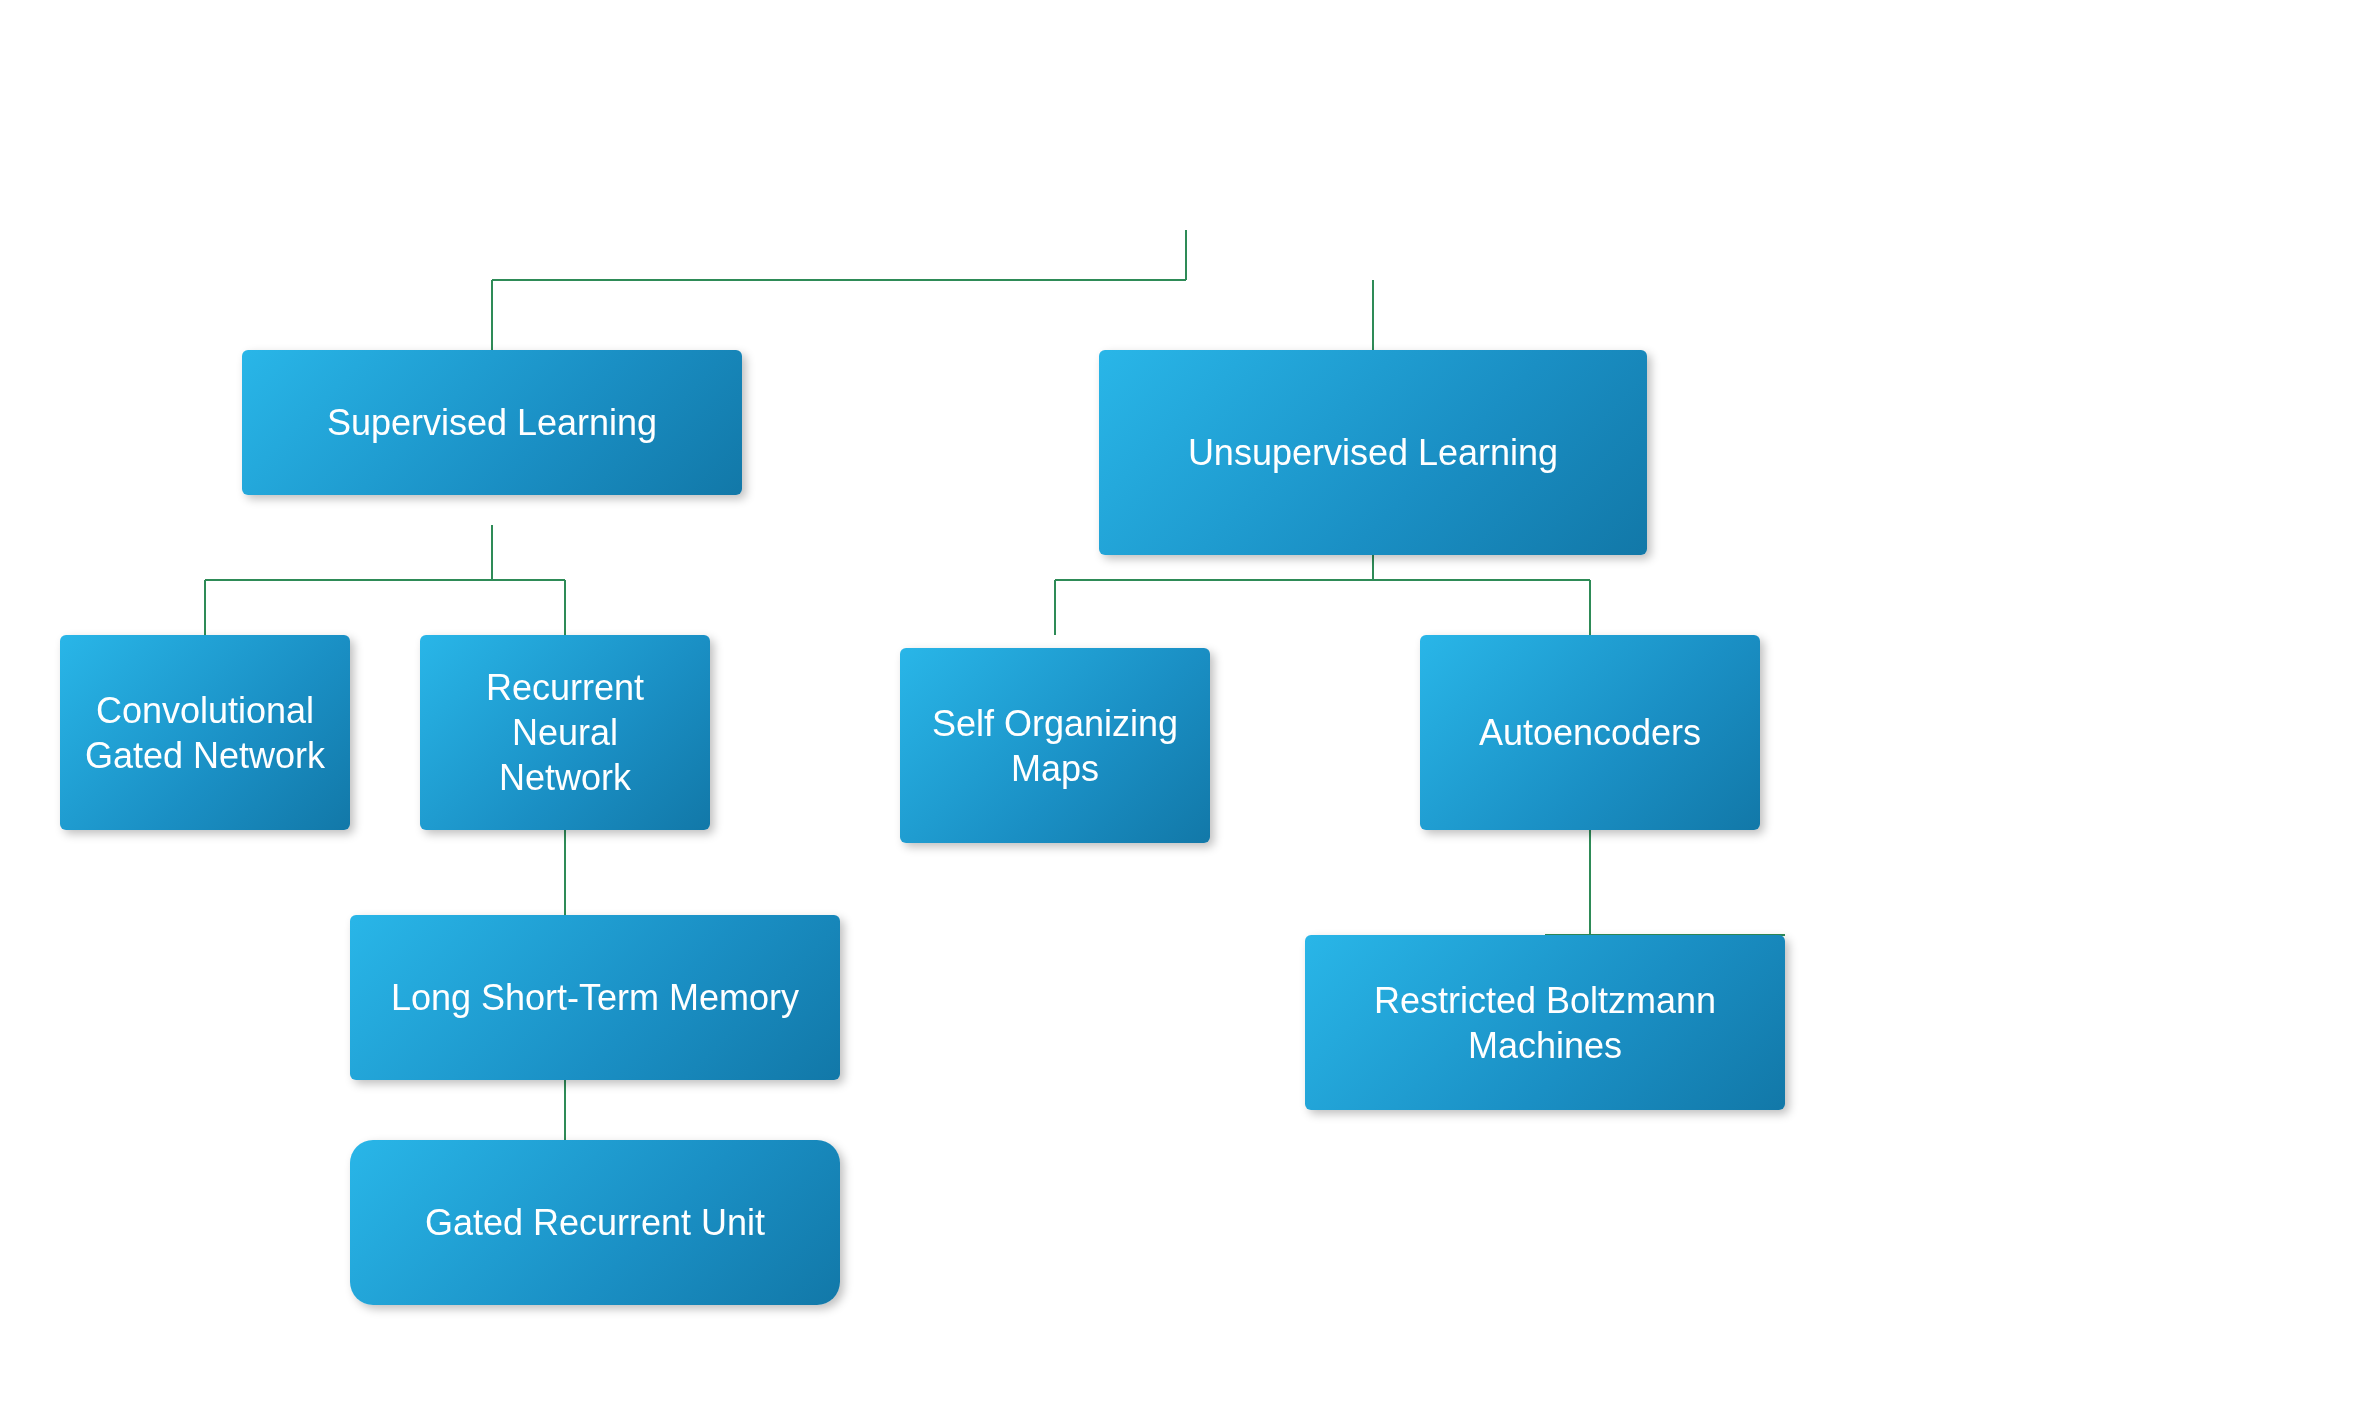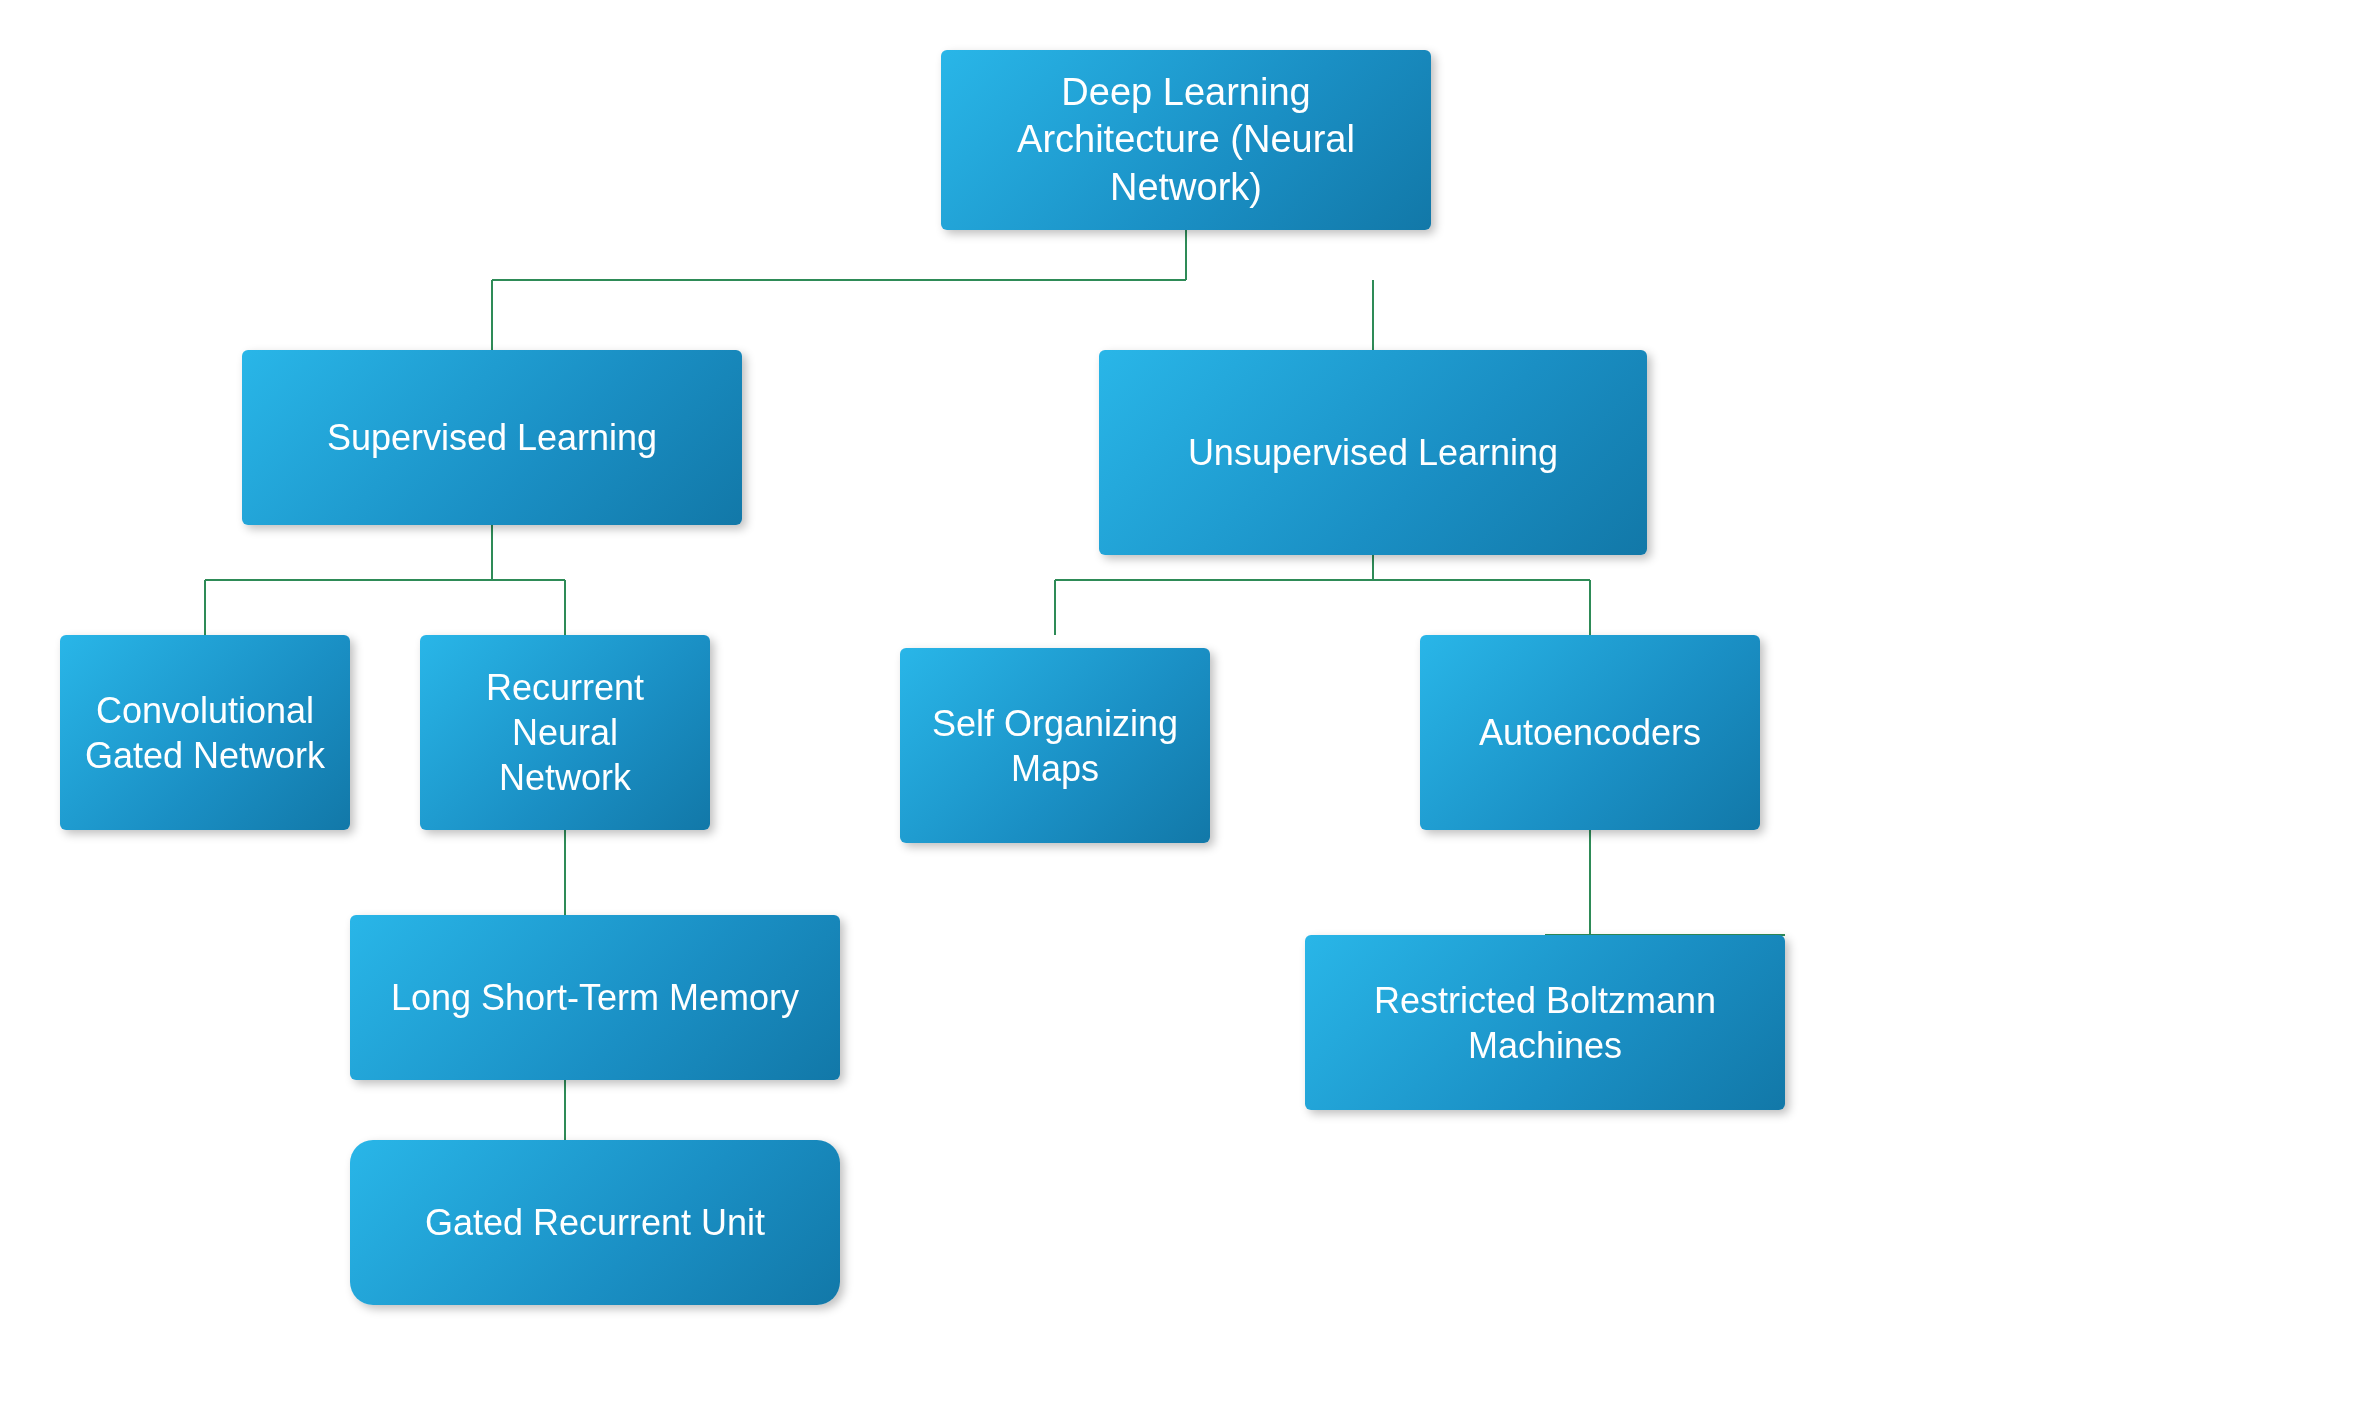--- a/index.html
+++ b/index.html
@@ -48,21 +48,21 @@
       width: 490px;
       height: 180px;
       left: 941px;
       top: 50px;
       font-size: 38px;
     }
 
     
     #node-supervised {
       width: 500px;
-      height: 175px;
+      height: 145px;
       left: 242px;
       top: 350px;
     }
 
     #node-unsupervised {
       width: 548px;
       height: 205px;
       left: 1099px;
       top: 350px;
     }
@@ -156,23 +156,20 @@
     <line x1="1055" y1="580" x2="1590" y2="580" stroke="#2e8b57" stroke-width="2"></line>
     <line x1="1055" y1="580" x2="1055" y2="635" stroke="#2e8b57" stroke-width="2"></line>
 
     <line x1="1590" y1="580" x2="1590" y2="635" stroke="#2e8b57" stroke-width="2"></line>
 
     <line x1="1590" y1="830" x2="1590" y2="935" stroke="#2e8b57" stroke-width="2"></line>
     <line x1="1545" y1="935" x2="1785" y2="935" stroke="#2e8b57" stroke-width="2"></line>
     <line x1="1785" y1="935" x2="1785" y2="935" stroke="#2e8b57" stroke-width="2"></line>
   </svg>
 
-  <div class="node" id="node-root">
-    <span>Deep Learning Architecture (Neural Network)</span>
-  </div>
 
   <div class="node" id="node-supervised">
     <span>Supervised Learning</span>
   </div>
 
   <div class="node" id="node-unsupervised">
     <span>Unsupervised Learning</span>
   </div>
 
   <div class="node" id="node-cnn">

